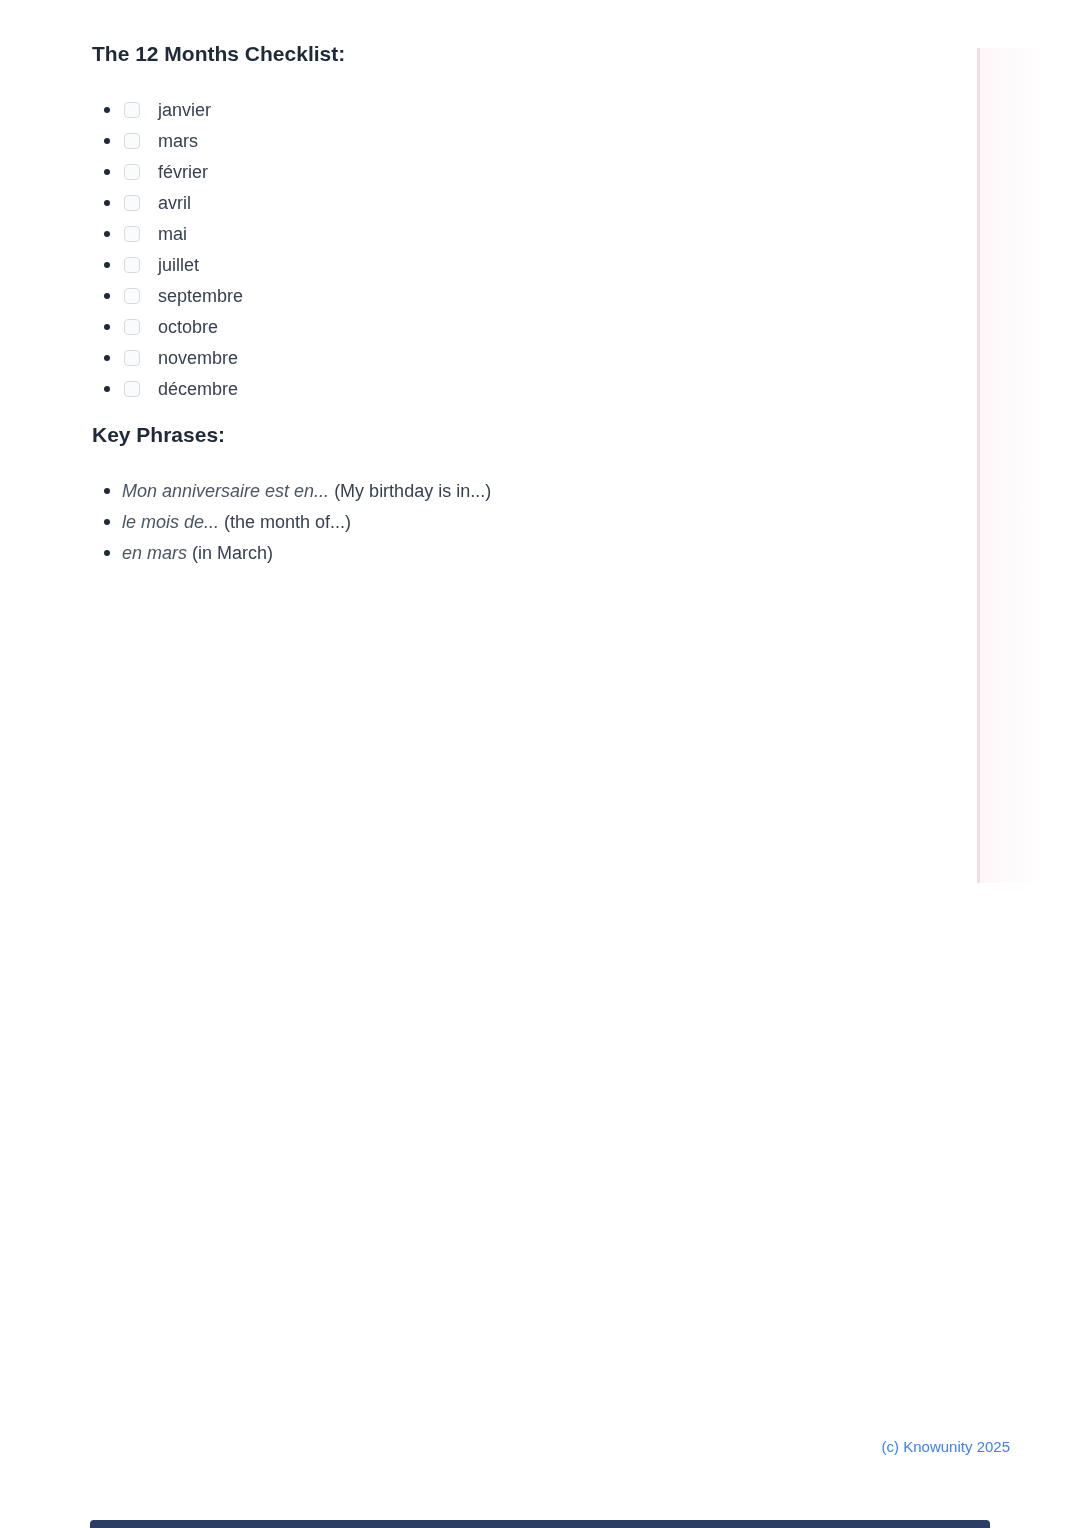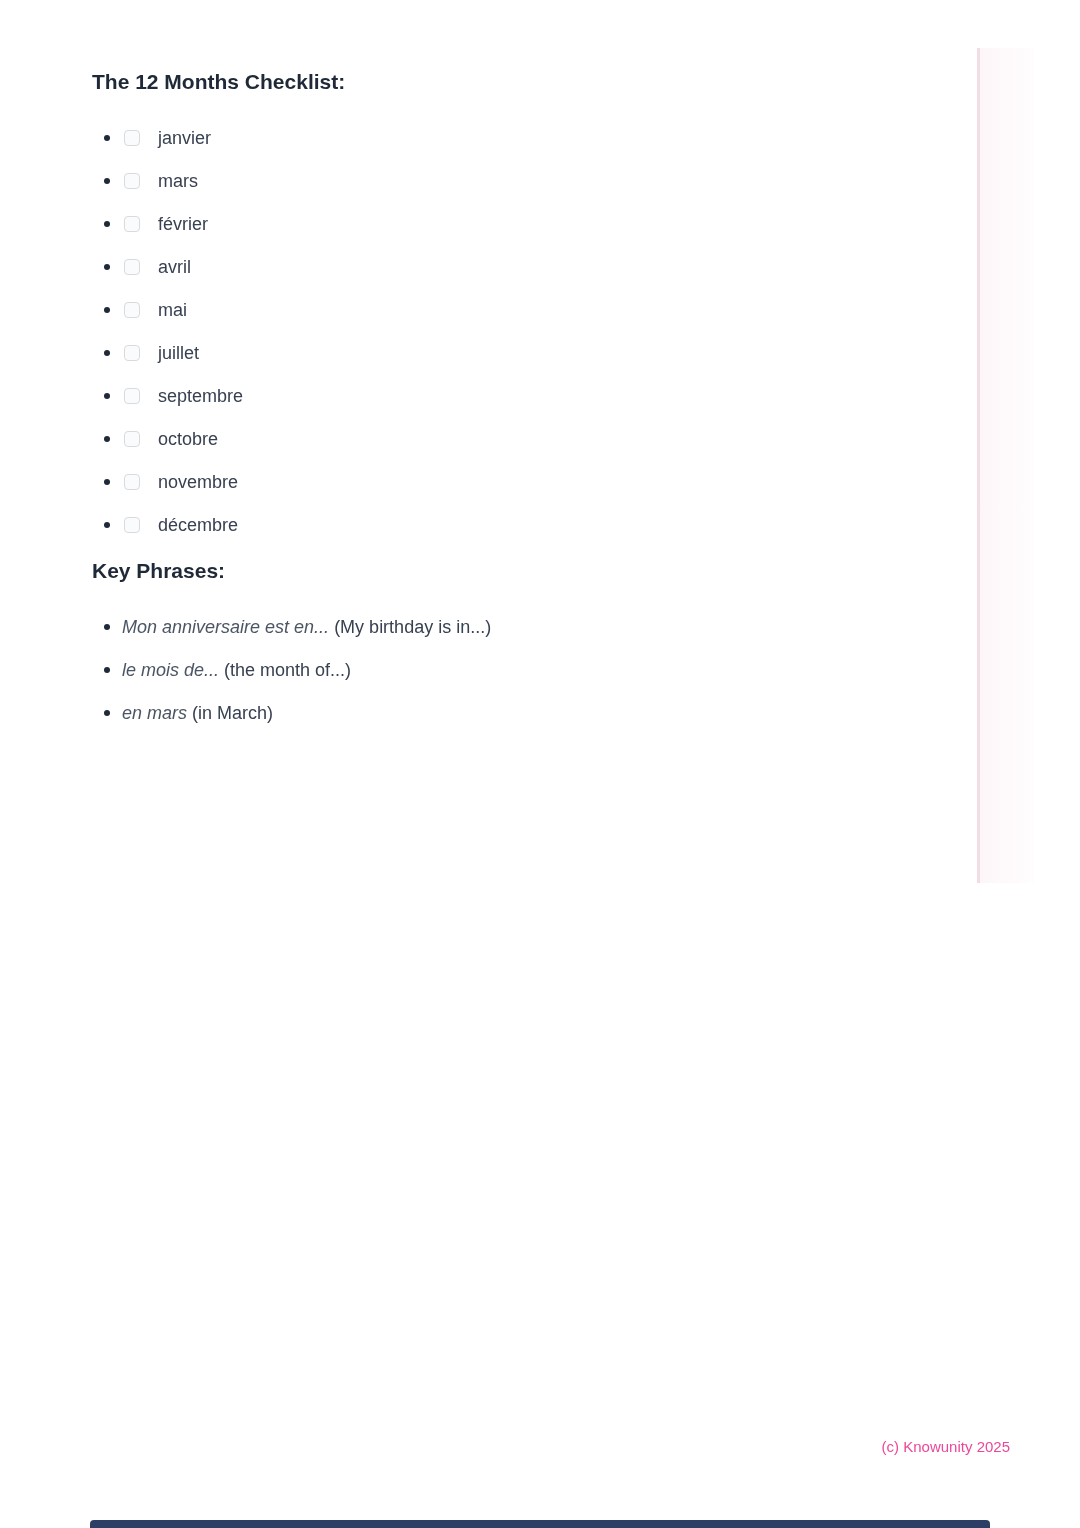--- a/index.html
+++ b/index.html
@@ -20,37 +20,37 @@
     top: 48px;
     width: 57px;
     height: 835px;
     border-left: 3px solid #f3dce4;
     background: linear-gradient(90deg, #fdf6f8 0%, #fffdfe 100%);
   }
 
   .content {
     position: absolute;
     left: 92px;
-    top: 68px;
+    top: 40px;
     width: 820px;
   }
 
   .section-title {
     font-size: 21px;
     line-height: 28px;
     font-weight: 700;
     color: #1f2937;
     margin: 0;
   }
   .section-title.second { margin-top: 18px; }
 
   .checklist, .phrase-list {
     display: flex;
     flex-direction: column;
-    gap: 15px;
+    gap: 3px;
     margin-top: 28px;
   }
 
   .check-row, .phrase-row {
     display: flex;
     align-items: center;
     height: 28px;
   }
 
   .bullet {
@@ -88,21 +88,21 @@
     font-style: italic;
     color: #4b5563;
   }
   .phrase-english { color: #374151; }
 
   .footer-copyright {
     position: absolute;
     top: 1438px;
     right: 70px;
     font-size: 15px;
-    color: #ec4899;
+    color: #3b82f6;
   }
 
   .bottom-bar {
     position: absolute;
     left: 90px;
     right: 90px;
     bottom: 0;
     height: 8px;
     border-radius: 4px 4px 0 0;
     background: #2c3e66;

